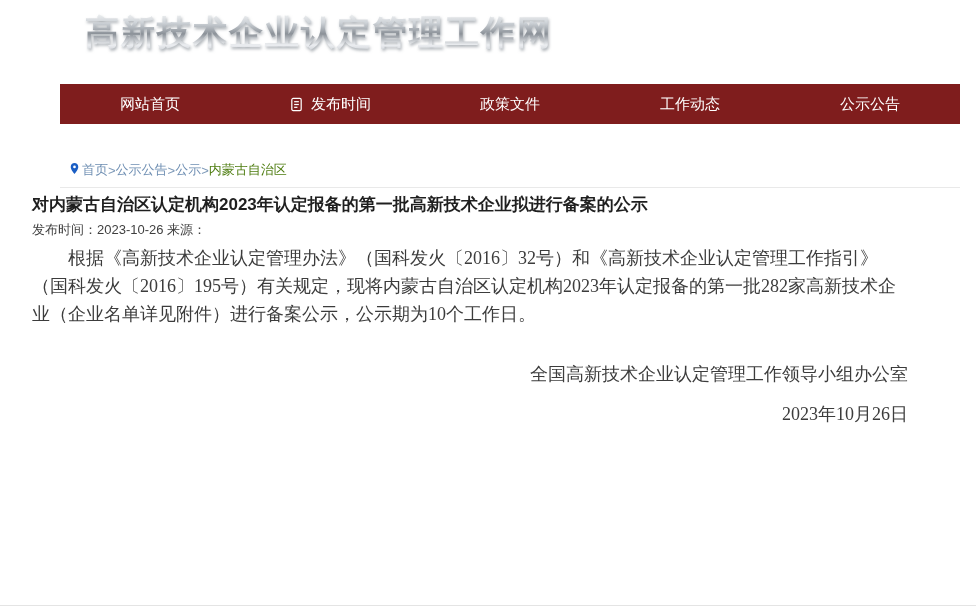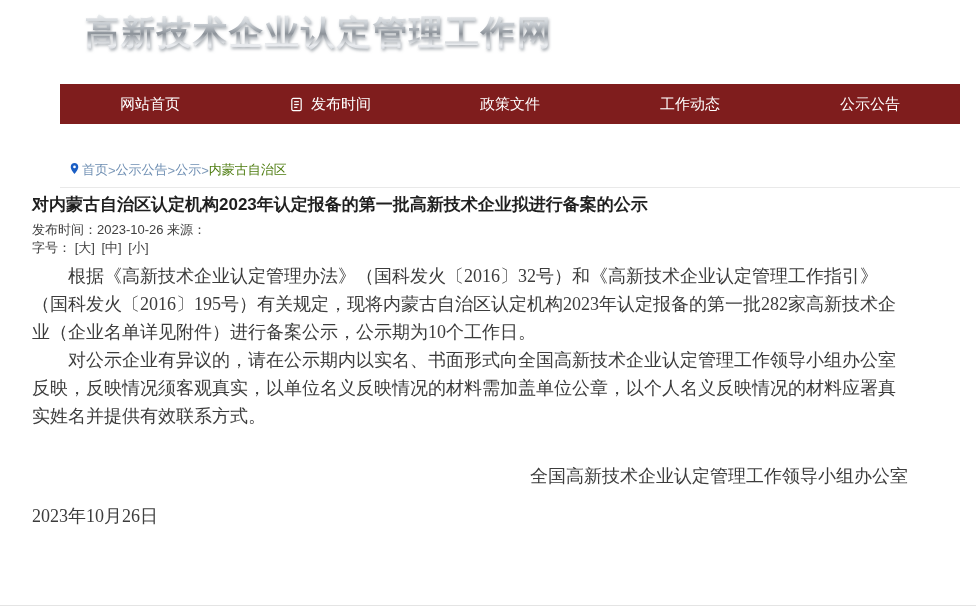--- a/index.html
+++ b/index.html
@@ -50,21 +50,21 @@
   }
   .meta { font-size:13px; line-height:18px; color:#3f3f3f; }
   .meta-row { white-space:nowrap; }
   .font-size-opt { cursor:pointer; margin-right:3px; }
 
   .body-text { font-family:"Liberation Serif", serif; font-size:18px; line-height:28px; }
   .body-text p { margin:0; text-indent:2em; }
   .p-first { margin-top:5px !important; }
   .attachment-line { margin-top:28px !important; cursor:pointer; }
   .signature { margin-top:32px !important; text-align:right; text-indent:0 !important; }
-  .sign-date { margin-top:12px !important; text-align:left; text-indent:0 !important; }
+  .sign-date { margin-top:12px !important; text-align:right; text-indent:0 !important; }
 
   .page-bottom-line { position:absolute; left:0; top:605px; width:976px; border-top:1px solid #e4e4e4; }
 </style>
 </head>
 <body>
 
 <div class="page">
 
   <div class="banner">
     <span class="logo-text">高新技术企业认定管理工作网</span>
@@ -111,31 +111,24 @@
     <span class="crumb-current">内蒙古自治区</span>
   </div>
 
   <div class="divider"></div>
 
   <div class="article">
     <div class="article-title">对内蒙古自治区认定机构2023年认定报备的第一批高新技术企业拟进行备案的公示</div>
 
     <div class="meta">
       <div class="meta-row">发布时间：2023-10-26 来源：</div>
-      <div class="meta-row">
-        <span>字号：</span>
-        <span class="font-size-opt">[大]</span>
-        <span class="font-size-opt">[中]</span>
-        <span class="font-size-opt">[小]</span>
-      </div>
     </div>
 
     <div class="body-text">
       <p class="p-first">根据《高新技术企业认定管理办法》（国科发火〔2016〕32号）和《高新技术企业认定管理工作指引》（国科发火〔2016〕195号）有关规定，现将内蒙古自治区认定机构2023年认定报备的第一批282家高新技术企业（企业名单详见附件）进行备案公示，公示期为10个工作日。</p>
-      <p>对公示企业有异议的，请在公示期内以实名、书面形式向全国高新技术企业认定管理工作领导小组办公室反映，反映情况须客观真实，以单位名义反映情况的材料需加盖单位公章，以个人名义反映情况的材料应署真实姓名并提供有效联系方式。</p>
       <p class="signature">全国高新技术企业认定管理工作领导小组办公室</p>
       <p class="sign-date">2023年10月26日</p>
     </div>
   </div>
 
   <div class="page-bottom-line"></div>
 
 </div>
 
 </body></html>

